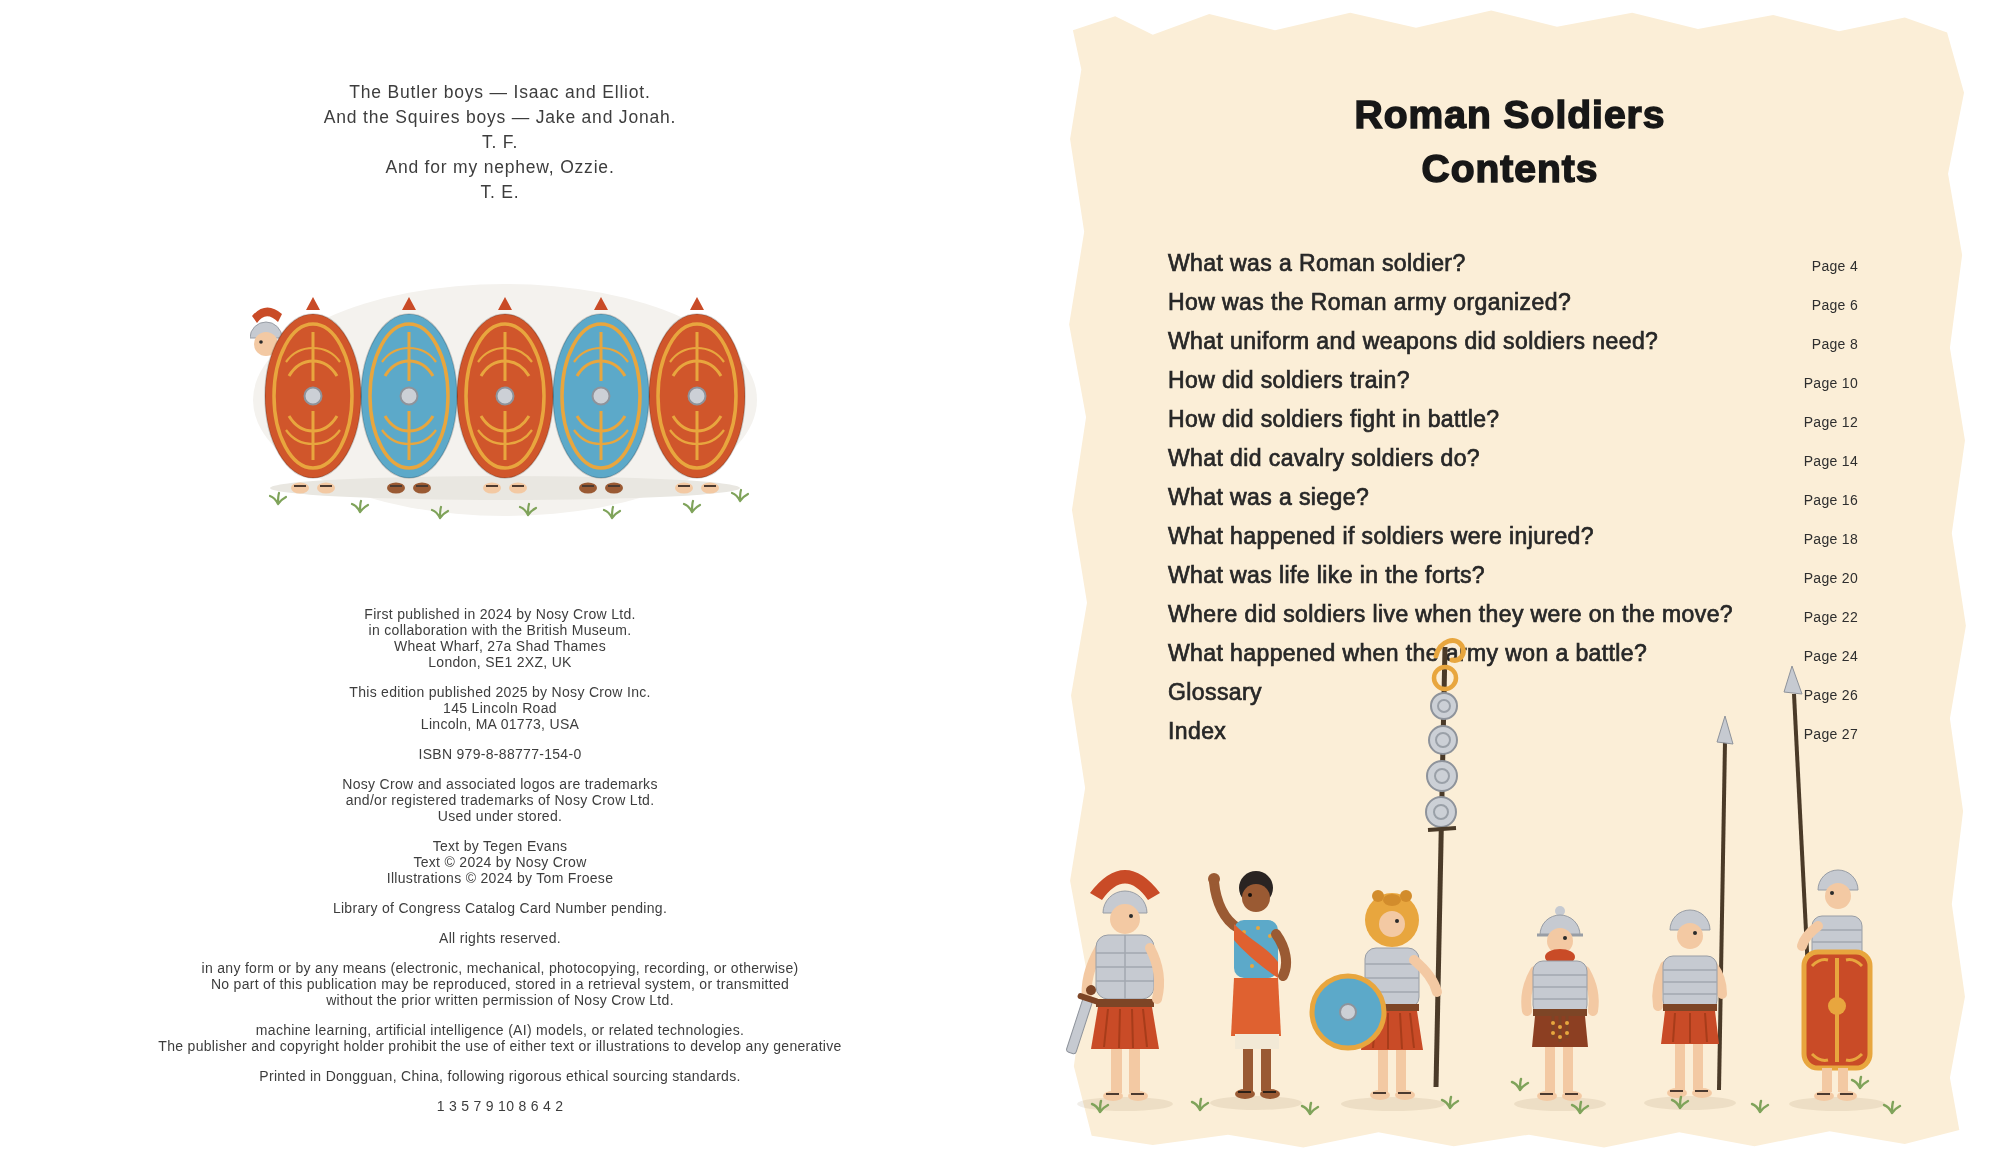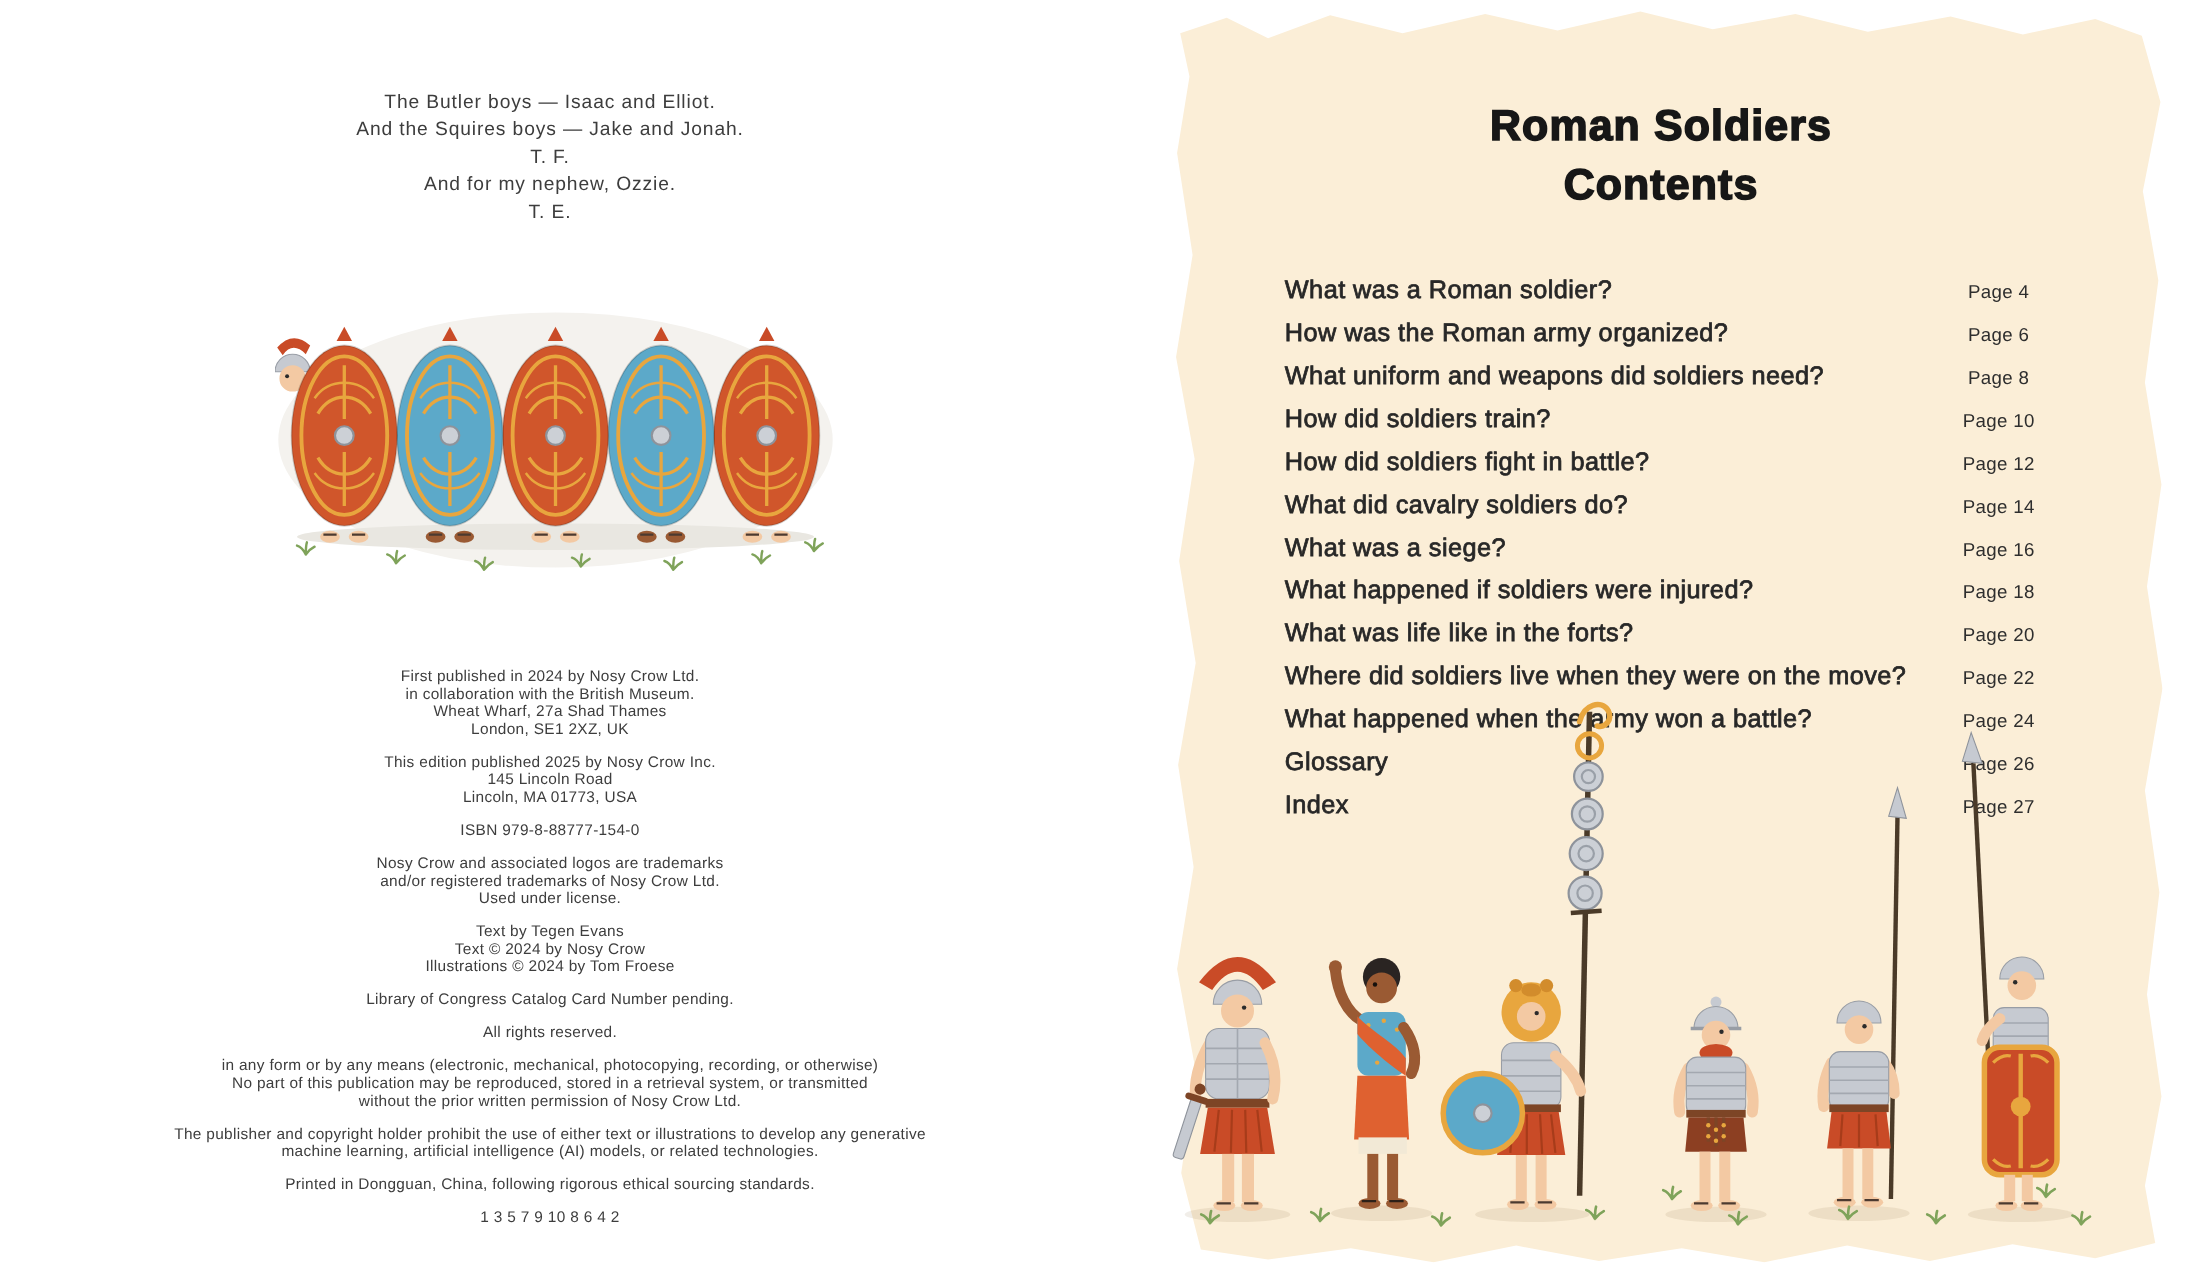--- a/index.html
+++ b/index.html
@@ -58,22 +58,22 @@
   .toc-row {
     display:flex; align-items:baseline; justify-content:space-between;
     margin-bottom:14px;
   }
   .toc-label {
     flex:1; font-size:23px; line-height:22px; font-weight:normal;
     color:#272727; letter-spacing:0.4px;
     -webkit-text-stroke:0.7px #272727;
   }
   .toc-page {
-    flex:none; width:82px; margin-left:0; text-align:center;
-    font-size:17px; line-height:22px; color:#2e2e2e; letter-spacing:0.3px;
+    flex:none; width:82px; margin-left:0; text-align:right;
+    font-size:14px; line-height:22px; color:#2e2e2e; letter-spacing:0.3px;
   }
 
   .soldiers-illustration {
     position:absolute; left:1060px; top:620px; width:860px; height:505px;
   }
 
   
   .silver-fill { fill: var(--silver, #c6cad1); stroke:#989da5; stroke-width:1; }
 </style>
 </head>
@@ -165,41 +165,41 @@
         <div class="imprint-line">This edition published 2025 by Nosy Crow Inc.</div>
         <div class="imprint-line">145 Lincoln Road</div>
         <div class="imprint-line">Lincoln, MA 01773, USA</div>
       </div>
       <div class="imprint-para">
         <div class="imprint-line">ISBN 979-8-88777-154-0</div>
       </div>
       <div class="imprint-para">
         <div class="imprint-line">Nosy Crow and associated logos are trademarks</div>
         <div class="imprint-line">and/or registered trademarks of Nosy Crow Ltd.</div>
-        <div class="imprint-line">Used under license.</div>
+        <div class="imprint-line">Used under stored.</div>
       </div>
       <div class="imprint-para">
         <div class="imprint-line">Text by Tegen Evans</div>
         <div class="imprint-line">Text © 2024 by Nosy Crow</div>
         <div class="imprint-line">Illustrations © 2024 by Tom Froese</div>
       </div>
       <div class="imprint-para">
         <div class="imprint-line">Library of Congress Catalog Card Number pending.</div>
       </div>
       <div class="imprint-para">
         <div class="imprint-line">All rights reserved.</div>
       </div>
       <div class="imprint-para">
         <div class="imprint-line">in any form or by any means (electronic, mechanical, photocopying, recording, or otherwise)</div>
         <div class="imprint-line">No part of this publication may be reproduced, stored in a retrieval system, or transmitted</div>
         <div class="imprint-line">without the prior written permission of Nosy Crow Ltd.</div>
       </div>
       <div class="imprint-para">
+        <div class="imprint-line">machine learning, artificial intelligence (AI) models, or related technologies.</div>
         <div class="imprint-line">The publisher and copyright holder prohibit the use of either text or illustrations to develop any generative</div>
-        <div class="imprint-line">machine learning, artificial intelligence (AI) models, or related technologies.</div>
       </div>
       <div class="imprint-para">
         <div class="imprint-line">Printed in Dongguan, China, following rigorous ethical sourcing standards.</div>
       </div>
       <div class="imprint-para">
         <div class="imprint-line">1 3 5 7 9 10 8 6 4 2</div>
       </div>
     </div>
 </div>
 

